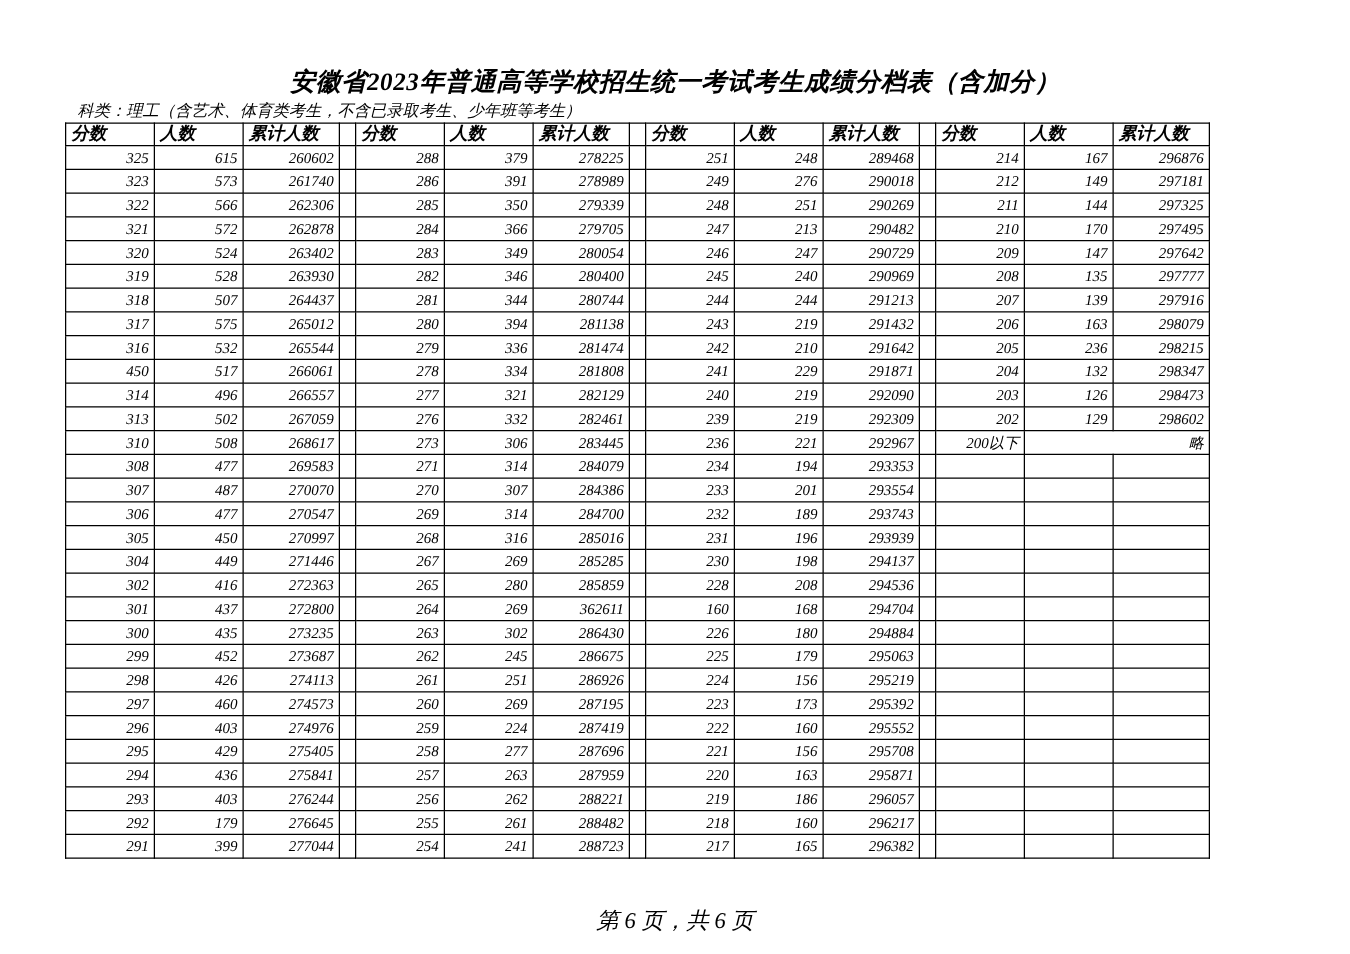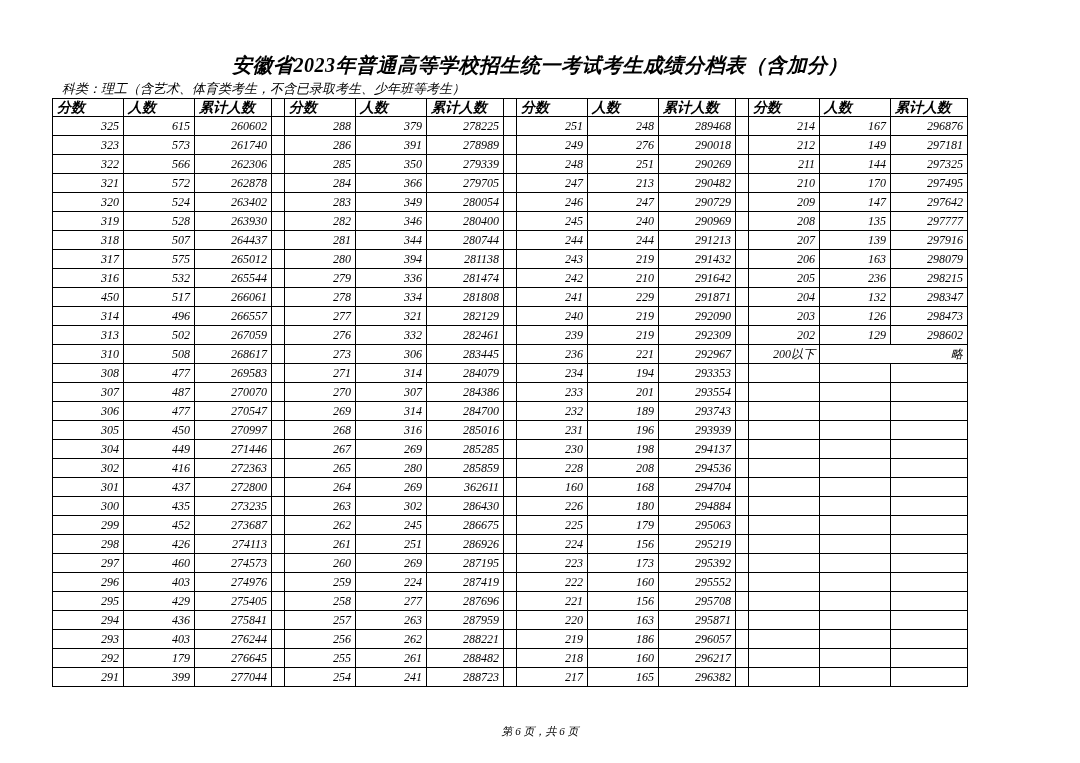--- a/index.html
+++ b/index.html
@@ -85,21 +85,21 @@
   }
   .col-score { width: 62px; }
   .col-count { width: 62px; }
   .col-cum   { width: 68px; }
   .footer {
     position: absolute;
     left: 0;
     top: 724px;
     width: 1080px;
     text-align: center;
-    font-size: 11px;
+    font-size: 18px;
     font-family: "Liberation Serif", "DejaVu Serif", serif;
   }
 </style>
 </head>
 <body>
 
 <div class="page">
 
   <div class="doc-title">安徽省2023年普通高等学校招生统一考试考生成绩分档表（含加分）</div>
   <div class="subtitle">科类：理工（含艺术、体育类考生，不含已录取考生、少年班等考生）</div>

